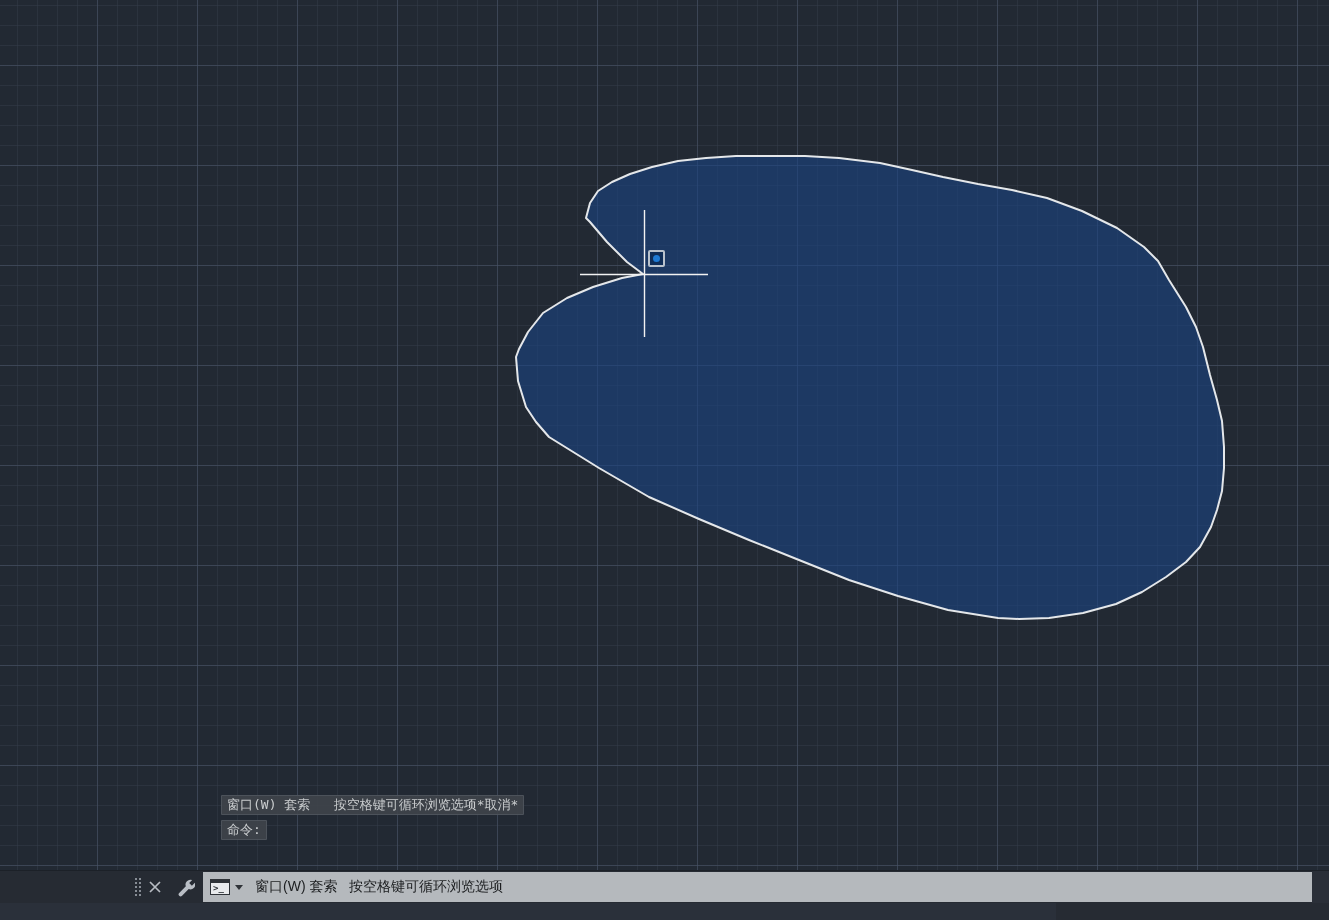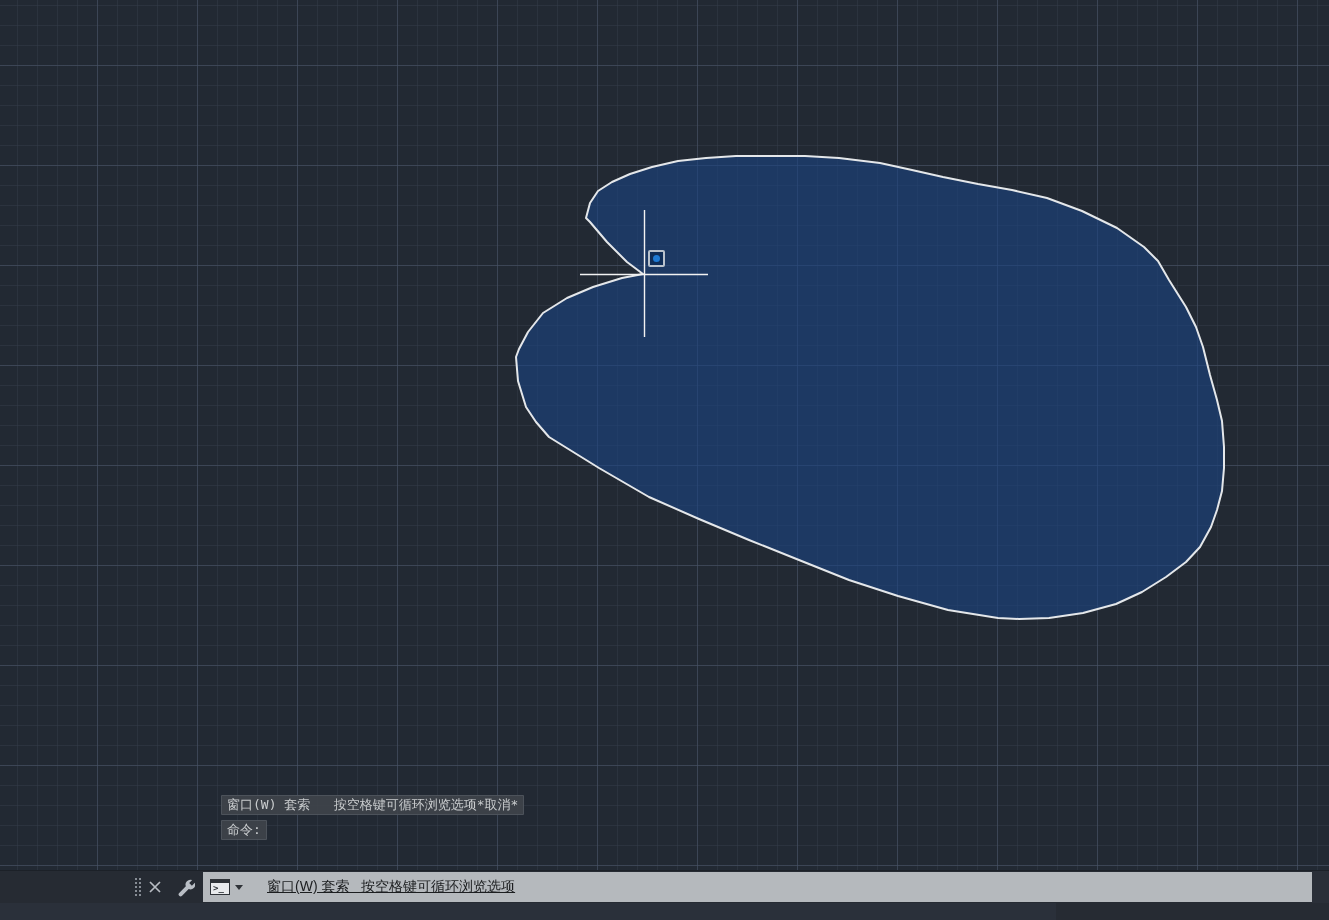--- a/index.html
+++ b/index.html
@@ -55,22 +55,22 @@
     position:absolute; left:203px; top:1px; width:1109px; height:30px;
     background:#b5b9bd; display:flex; align-items:center; cursor:text;
   }
   #prompt-icon { position:relative; margin-left:7px; width:20px; height:16px;
     background:#e9ebed; border:1px solid #2f3338; flex:0 0 auto; }
   #prompt-icon .tbar { position:absolute; left:0; top:0; width:100%; height:3px; background:#2f3338; }
   #prompt-icon .glyph { position:absolute; left:2px; top:3px; font-family:"DejaVu Sans Mono", monospace;
     font-size:9px; font-weight:bold; color:#2f3338; line-height:11px; }
   .tri-down { width:0; height:0; border-left:4px solid transparent; border-right:4px solid transparent;
     border-top:5px solid #2f3338; margin-left:5px; flex:0 0 auto; }
-  #cmd-text { margin-left:24px; font-size:14px; color:#1c1e20; white-space:pre;
-    font-family:"Liberation Sans", sans-serif;text-decoration:underline; }
+  #cmd-text { margin-left:12px; font-size:14px; color:#1c1e20; white-space:pre;
+    font-family:"Liberation Sans", sans-serif; }
   #cmd-right-corner { position:absolute; left:1312px; top:0; width:17px; height:32px; background:#2a2f38; }
 
   #status-row { position:absolute; left:0; top:32px; width:1056px; height:18px;
     background:#2a303a; overflow:hidden; }
   #model-label { position:absolute; left:1078px; top:8px; font-size:14px; color:#c7ccd1; white-space:nowrap; }
   #grid-btn { position:absolute; left:1112px; top:1px; width:26px; height:17px;
     display:flex; justify-content:center; }
   #snap-icon { position:absolute; left:1146px; top:7px; width:12px; height:12px; }
   #snap-icon .d { position:absolute; width:2px; height:2px; background:#ccd1d6;
     box-shadow:5px 0 0 #ccd1d6, 10px 0 0 #ccd1d6, 0 5px 0 #ccd1d6, 5px 5px 0 #ccd1d6,

